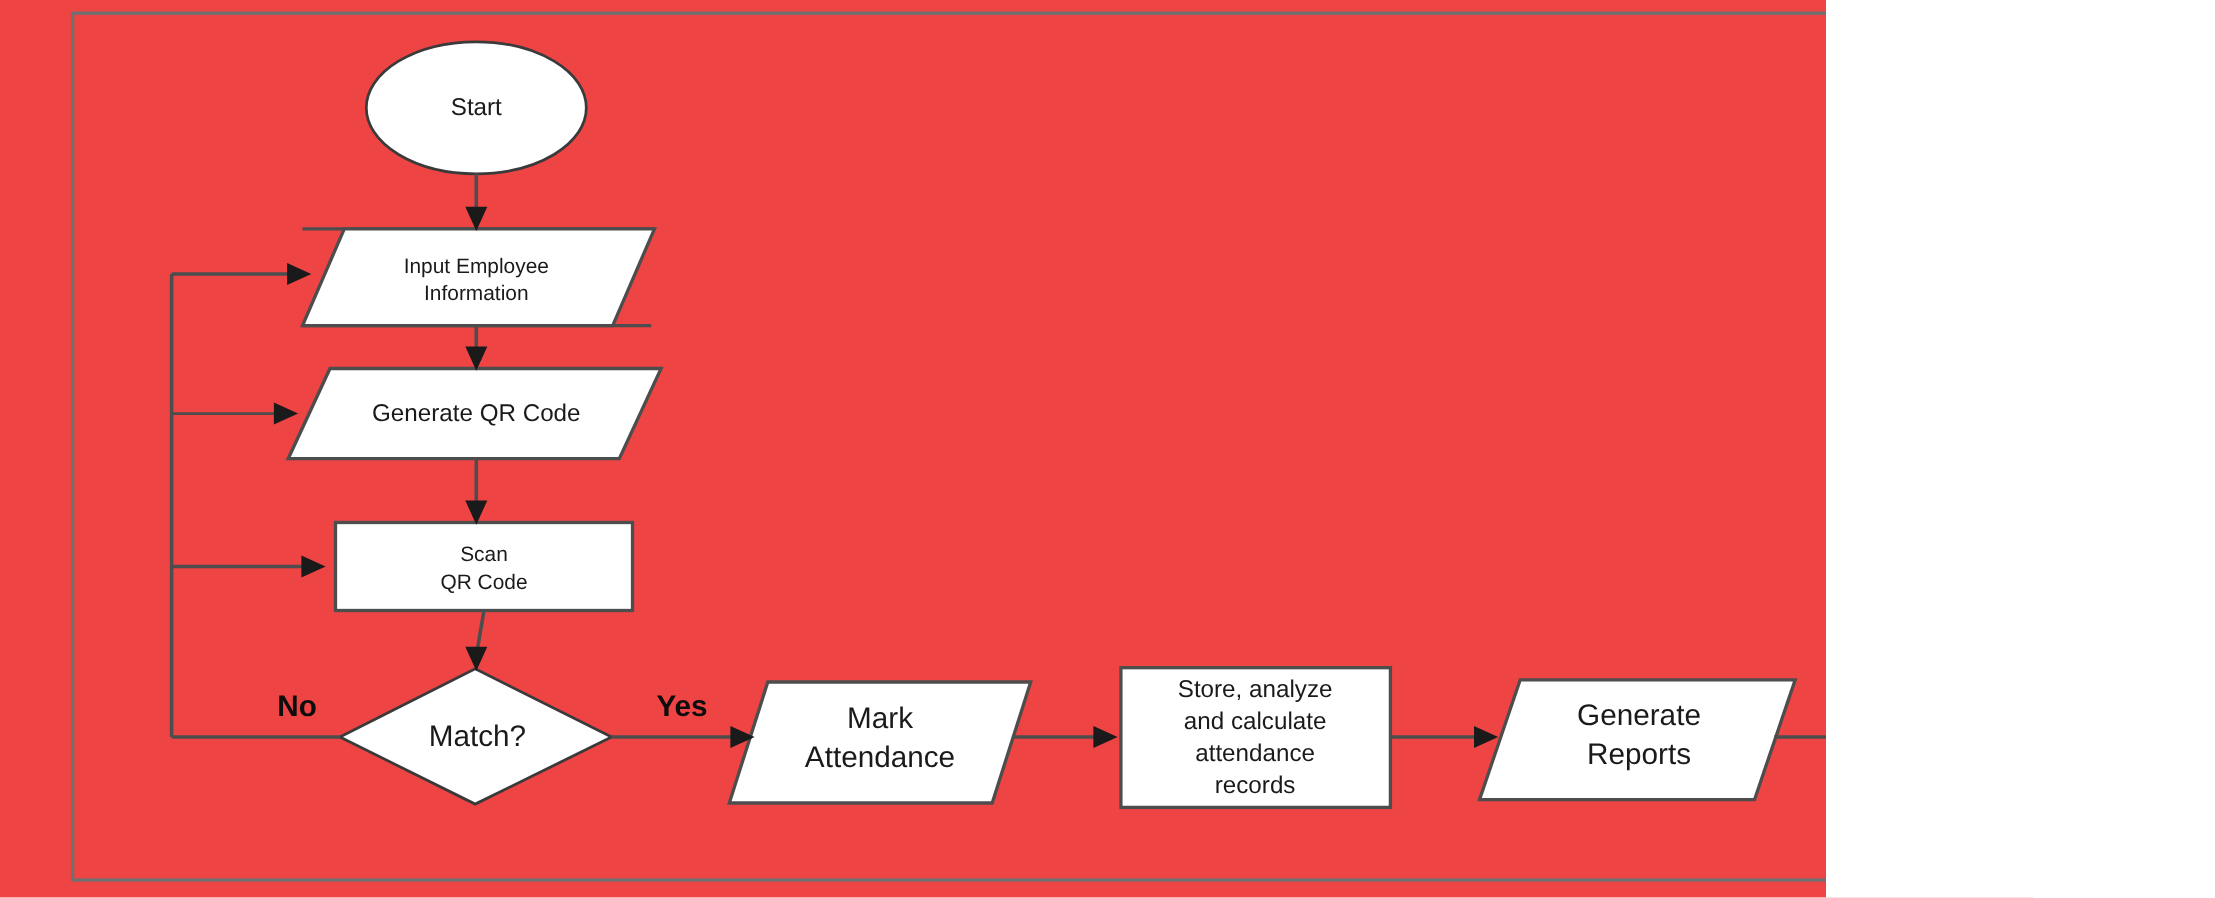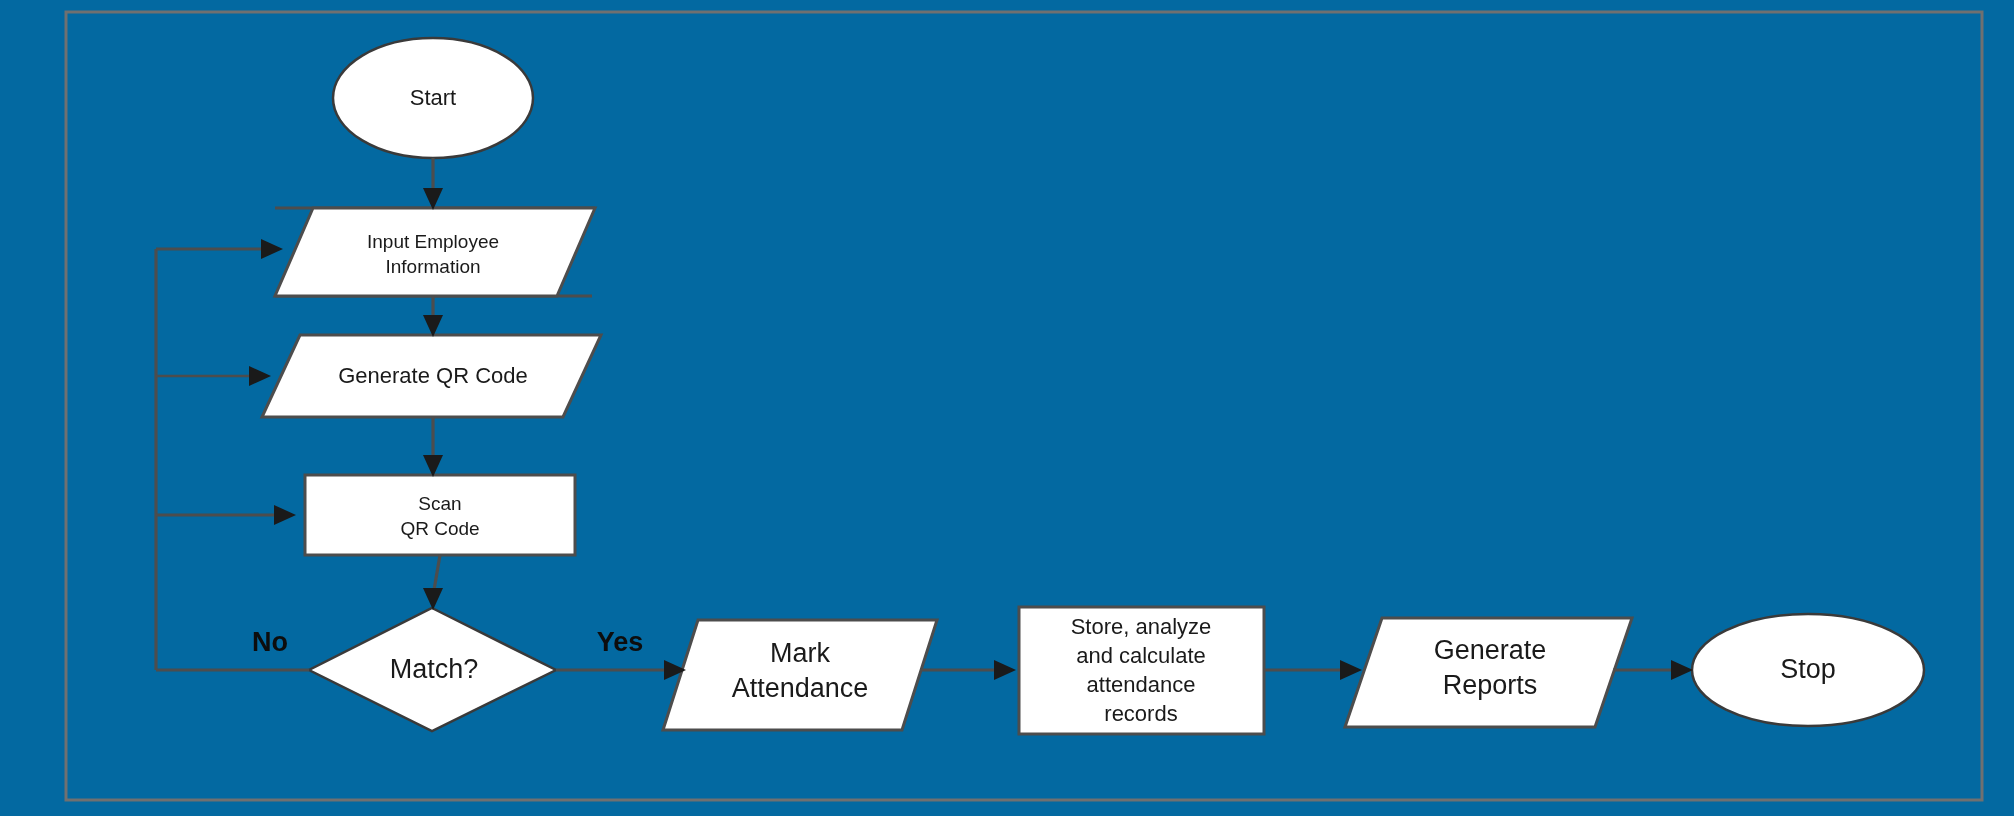--- a/index.html
+++ b/index.html
@@ -5,23 +5,23 @@
   html, body {
     margin: 0;
     padding: 0;
     background: #ffffff;
   }
   body {
     font-family: "Liberation Sans", sans-serif;
   }
   #canvas {
     position: relative;
-    width: 2014px;
+    width: 1660px;
     height: 816px;
-    background: #0369a1;
+    background: #ef4444;
     overflow: hidden;
   }
   #flow-svg {
     position: absolute;
     left: 0;
     top: 0;
     width: 2014px;
     height: 816px;
     display: block;
   }

